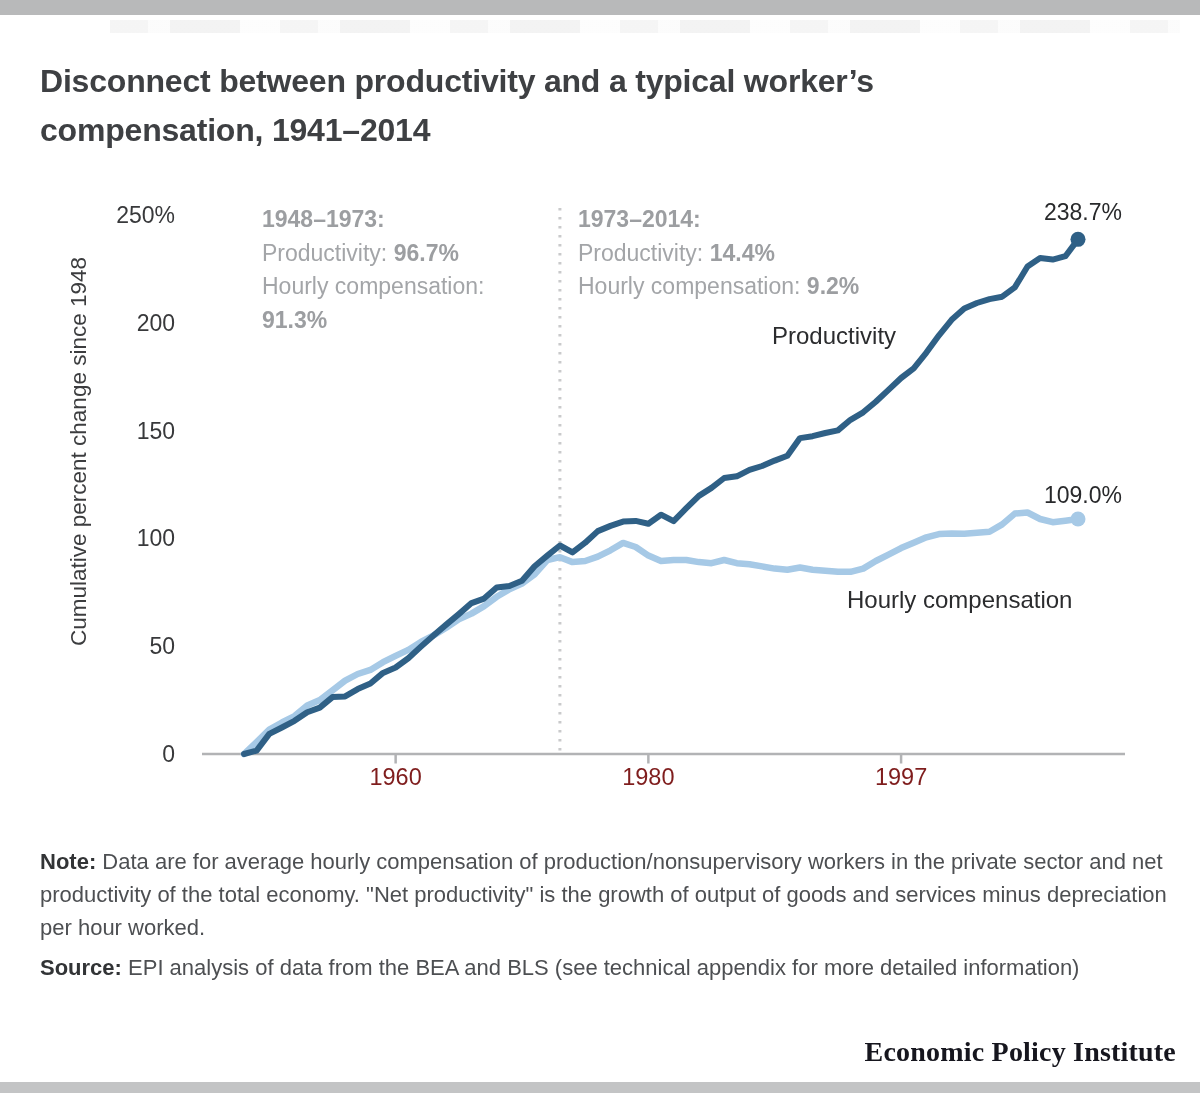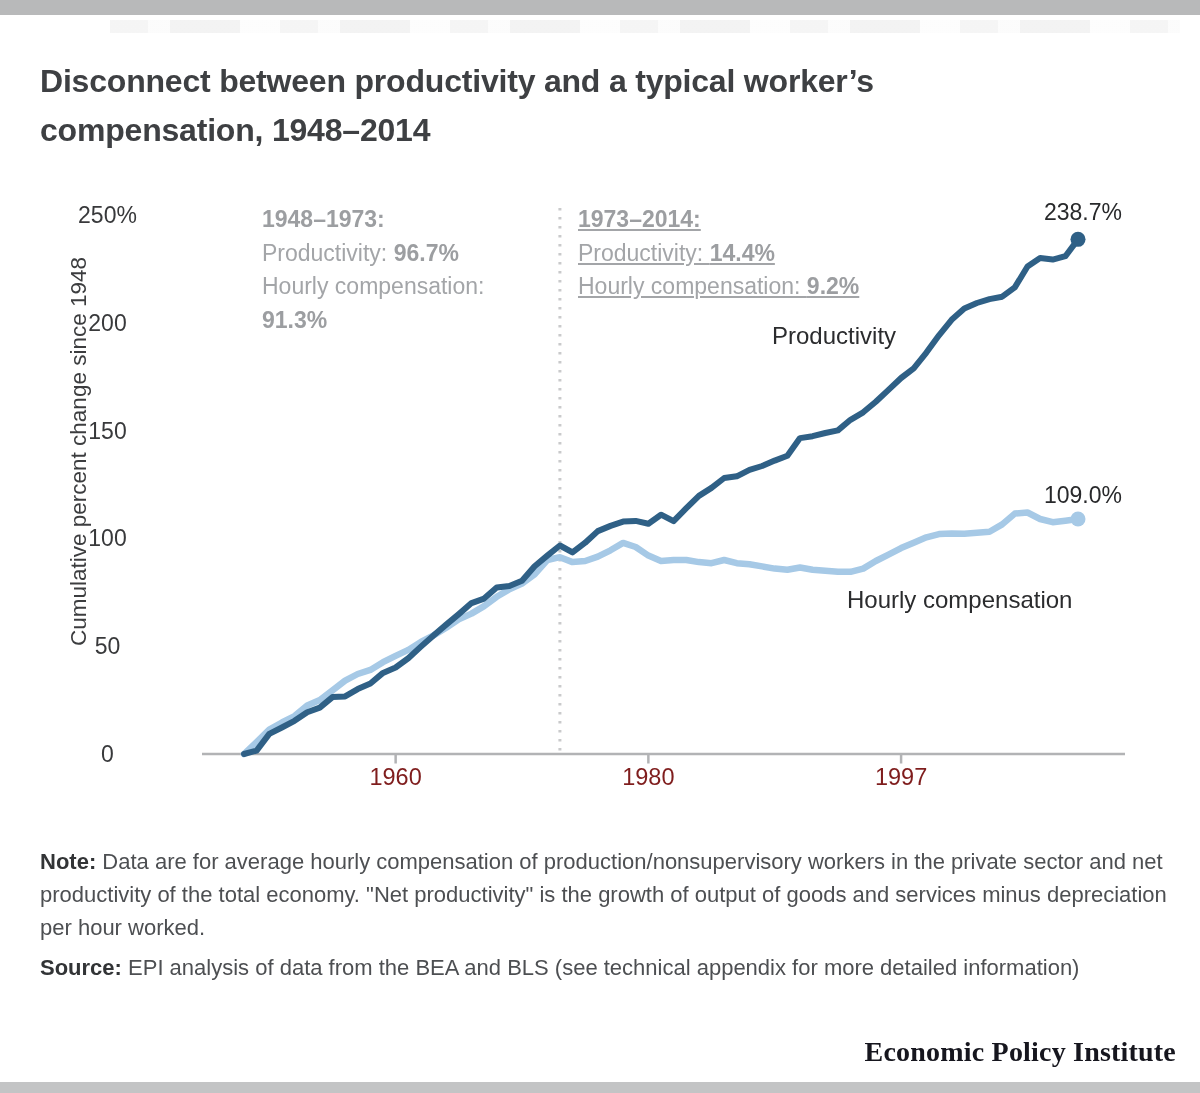--- a/index.html
+++ b/index.html
@@ -11,29 +11,29 @@
   .bottom-bar{position:absolute;left:0;top:1082px;width:1200px;height:11px;background:#c3c4c5;}
 
   .title{position:absolute;left:40px;top:57px;width:1040px;margin:0;
         font-size:32px;line-height:49px;font-weight:bold;color:#3e4043;letter-spacing:-.2px;}
 
   .y-axis-title{position:absolute;left:66px;top:252px;width:38px;height:400px;
         writing-mode:vertical-rl;transform:rotate(180deg);text-align:center;
         font-size:22.5px;color:#3c3d3f;}
 
   .ytick{position:absolute;left:40px;width:135px;height:28px;line-height:28px;
-        text-align:center;font-size:23px;color:#38393b;}
+        text-align:right;font-size:23px;color:#38393b;}
   .xtick{position:absolute;width:90px;height:28px;line-height:28px;top:763px;
         text-align:center;font-size:23.5px;color:#7f1d1d;}
 
   #plot{position:absolute;left:0;top:190px;width:1200px;height:620px;}
 
   .ann{position:absolute;top:203px;font-size:23px;line-height:33.5px;color:#a3a5a8;}
   .ann-left{left:262px;width:300px;}
-  .ann-right{left:578px;width:330px;text-decoration:underline;}
+  .ann-right{left:578px;width:330px;}
   .ann .b{font-weight:bold;color:#9c9ea1;}
 
   .series-label{position:absolute;font-size:24px;color:#2b2c2e;}
   .label-prod{left:772px;top:322px;}
   .label-comp{left:847px;top:586px;}
 
   .end-label{position:absolute;font-size:23px;color:#28292b;width:150px;text-align:right;}
   .end-prod{left:972px;top:199px;}
   .end-comp{left:972px;top:482px;}
 
@@ -47,21 +47,21 @@
         font-family:"Liberation Serif","DejaVu Serif",serif;
         font-size:28px;font-weight:bold;color:#16161e;letter-spacing:.2px;}
 </style>
 </head>
 <body>
 
 <div class="page">
   <div class="top-bar"></div>
   <div class="artifact-row"></div>
 
-  <h1 class="title">Disconnect between productivity and a typical worker’s compensation, 1948–2014</h1>
+  <h1 class="title">Disconnect between productivity and a typical worker’s compensation, 1941–2014</h1>
 
   <div class="y-axis-title">Cumulative percent change since 1948</div>
 
   <div id="yTicks">
       <div class="ytick" style="top: 201px;">250%</div>
       <div class="ytick" style="top: 308.8px;">200</div>
       <div class="ytick" style="top: 416.6px;">150</div>
       <div class="ytick" style="top: 524.4px;">100</div>
       <div class="ytick" style="top: 632.2px;">50</div>
       <div class="ytick" style="top: 740px;">0</div>

